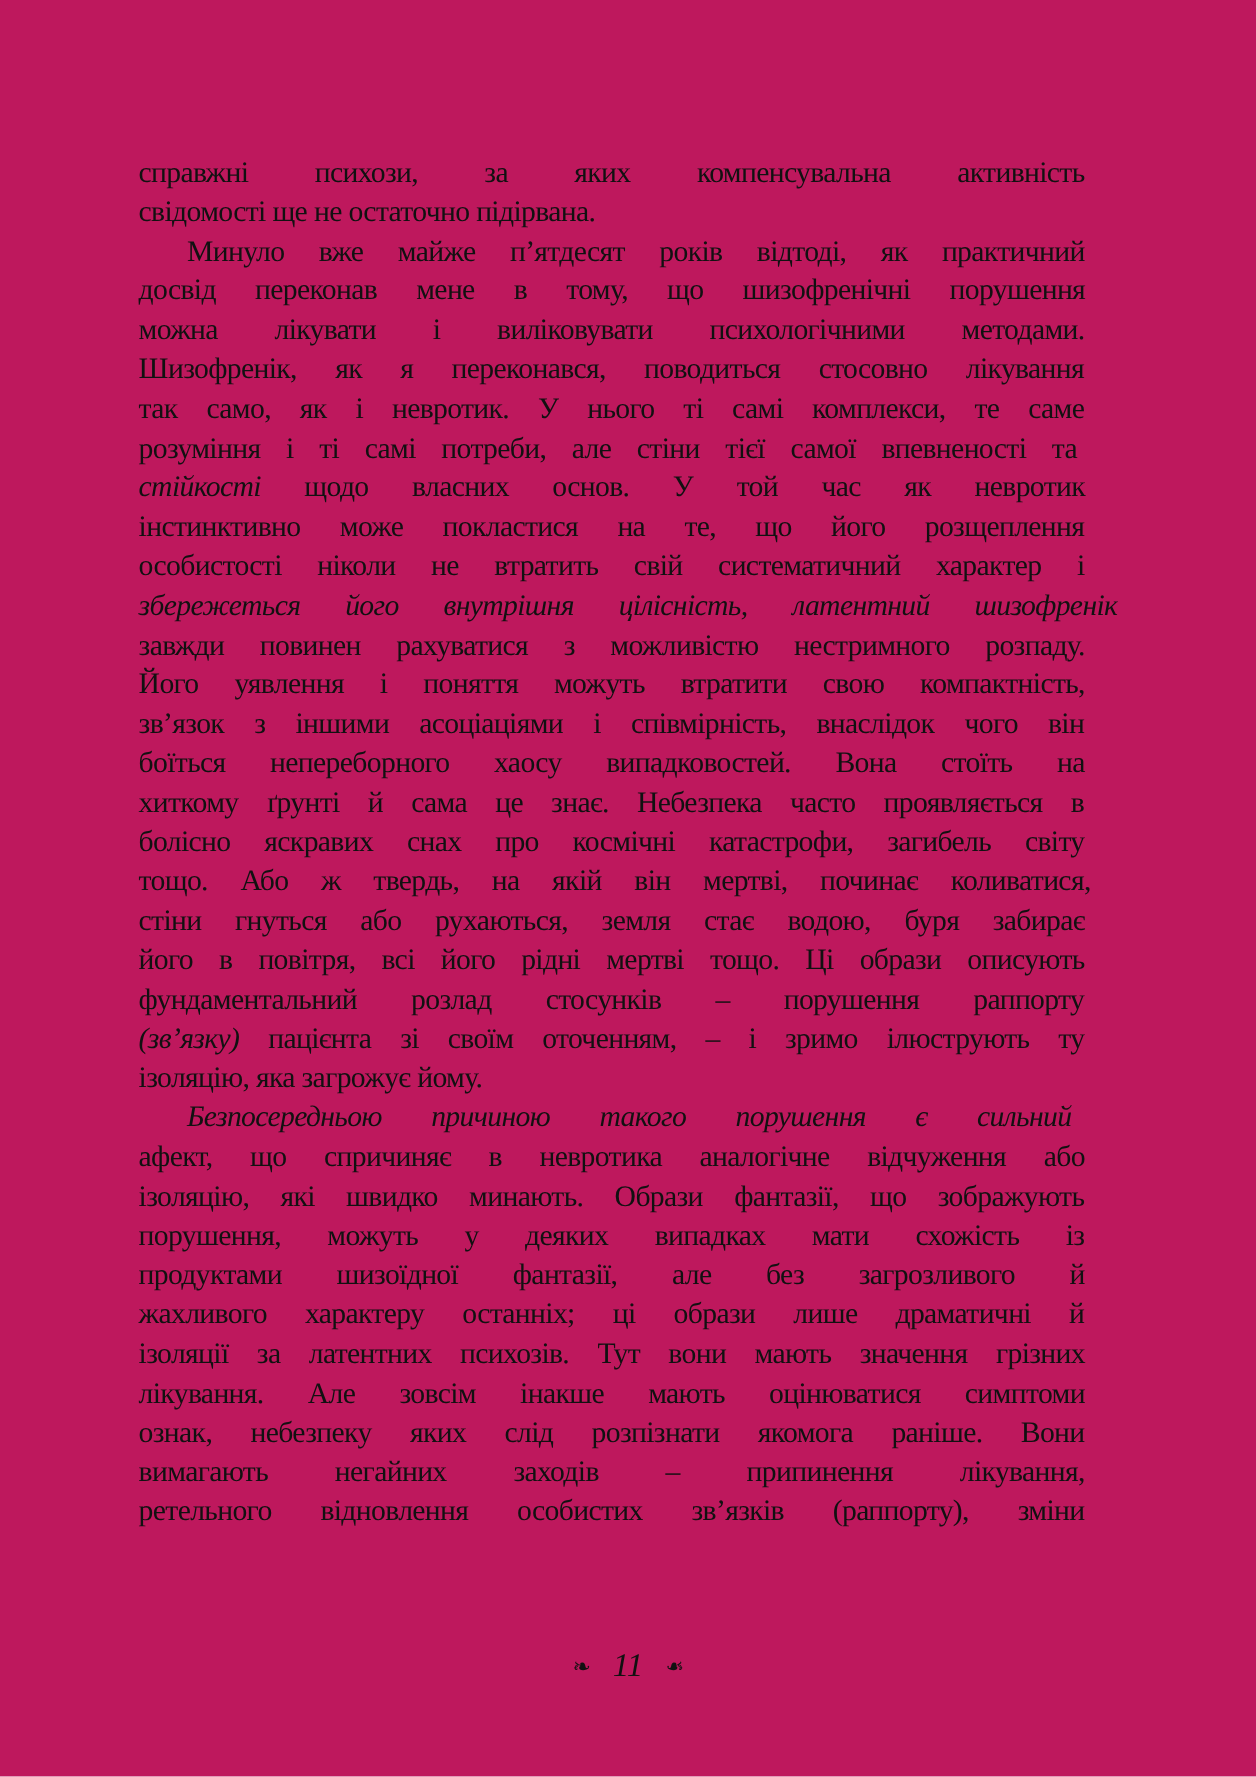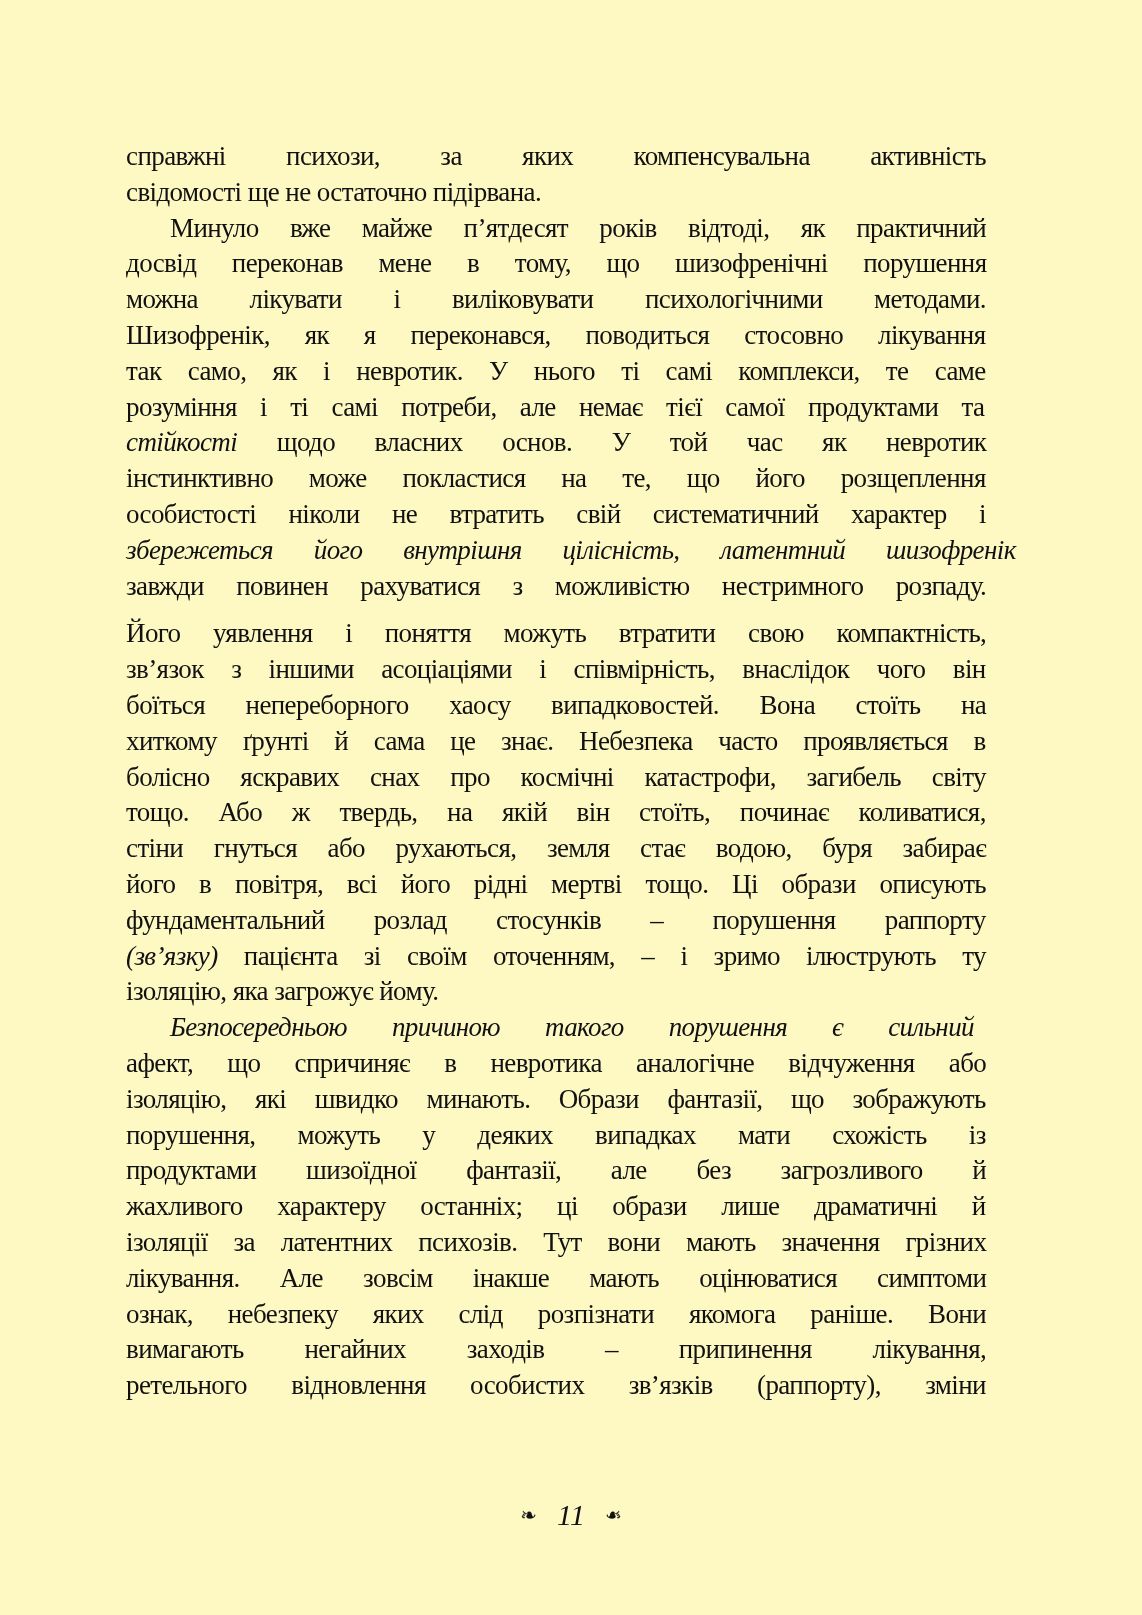--- a/index.html
+++ b/index.html
@@ -1,17 +1,17 @@
 <!DOCTYPE html>
 <html><head>
 <meta charset="utf-8">
 <style>
   html, body { margin: 0; padding: 0; background: #ffffff; }
   body { width: 1142px; height: 1615px; position: relative; overflow: hidden; }
-  .page { position: absolute; left: 0; top: 0; width: 1142px; height: 1615px; background: #fef9c3; }
+  .page { position: absolute; left: 0; top: 0; width: 1142px; height: 1615px; background: #be185d; }
   .text-block {
     position: absolute; left: 126px; top: 139px; width: 860px;
     font-family: "Liberation Serif", "DejaVu Serif", serif;
     font-size: 27px; color: #111;
   }
   .line {
     height: 35.8px; line-height: 35.8px; white-space: nowrap;
     text-align: justify; text-align-last: justify;
     letter-spacing: -0.6px;
     transform-origin: left center;
@@ -32,32 +32,32 @@
 
 <div class="page">
   <div class="text-block" id="text-block">
       <div class="line" style="white-space: nowrap;"><span style="display: inline-block; word-spacing: 54.2px;"><span>справжні психози, за яких компенсувальна активність</span></span></div>
       <div class="line last" style="white-space: nowrap;"><span style="display: inline-block;"><span>свідомості ще не остаточно підірвана.</span></span></div>
       <div class="line indent" style="white-space: nowrap;"><span style="display: inline-block; word-spacing: 25.1429px;"><span>Минуло вже майже п’ятдесят років відтоді, як практичний</span></span></div>
       <div class="line" style="white-space: nowrap;"><span style="display: inline-block; word-spacing: 29.4286px;"><span>досвід переконав мене в тому, що шизофренічні порушення</span></span></div>
       <div class="line" style="white-space: nowrap; font-family: Liberation Serif, serif;"><span style="display: inline-block; word-spacing: 45.4px;"><span>можна лікувати і виліковувати психологічними методами.</span></span></div>
       <div class="line" style="white-space: nowrap;"><span style="display: inline-block; word-spacing: 28.6667px;"><span>Шизофренік, як я переконався, поводиться стосовно лікування</span></span></div>
       <div class="line" style="white-space: nowrap;"><span style="display: inline-block; word-spacing: 20.0909px;"><span>так само, як і невротик. У нього ті самі комплекси, те саме</span></span></div>
-      <div class="line" style="white-space: nowrap;"><span style="display: inline-block; word-spacing: 17.1px;"><span>розуміння і ті самі потреби, але немає тієї самої продуктами та</span></span></div>
+      <div class="line" style="white-space: nowrap;"><span style="display: inline-block; word-spacing: 17.1px;"><span>розуміння і ті самі потреби, але стіни тієї самої впевненості та</span></span></div>
       <div class="line" style="white-space: nowrap;"><span style="display: inline-block; word-spacing: 33.375px;"><span class="it">стійкості</span><span> щодо власних основ. У той час як невротик</span></span></div>
       <div class="line" style="white-space: nowrap;"><span style="display: inline-block; word-spacing: 29.5714px;"><span>інстинктивно може покластися на те, що його розщеплення</span></span></div>
       <div class="line" style="white-space: nowrap;"><span style="display: inline-block; word-spacing: 26.1429px;"><span>особистості ніколи не втратить свій систематичний характер і</span></span></div>
       <div class="line" style="white-space: nowrap; font-style: italic;"><span style="display: inline-block; word-spacing: 34.6px;"><span>збережеться його внутрішня цілісність, латентний шизофренік</span></span></div>
       <div class="line" style="white-space: nowrap;"><span style="display: inline-block; word-spacing: 26.1667px;"><span>завжди повинен рахуватися з можливістю нестримного розпаду.</span></span></div>
-      <div class="line" style="white-space: nowrap; margin-top: 12px;"><span style="display: inline-block; word-spacing: 26.4286px;"><span>Його уявлення і поняття можуть втратити свою компактність,</span></span></div>
+      <div class="line" style="white-space: nowrap;"><span style="display: inline-block; word-spacing: 26.4286px;"><span>Його уявлення і поняття можуть втратити свою компактність,</span></span></div>
       <div class="line" style="white-space: nowrap;"><span style="display: inline-block; word-spacing: 21.25px;"><span>зв’язок з іншими асоціаціями і співмірність, внаслідок чого він</span></span></div>
       <div class="line" style="white-space: nowrap;"><span style="display: inline-block; word-spacing: 34.3333px;"><span>боїться непереборного хаосу випадковостей. Вона стоїть на</span></span></div>
       <div class="line" style="white-space: nowrap;"><span style="display: inline-block; word-spacing: 19.4444px;"><span>хиткому ґрунті й сама це знає. Небезпека часто проявляється в</span></span></div>
       <div class="line" style="white-space: nowrap;"><span style="display: inline-block; word-spacing: 24.5714px;"><span>болісно яскравих снах про космічні катастрофи, загибель світу</span></span></div>
-      <div class="line" style="white-space: nowrap;"><span style="display: inline-block; word-spacing: 23.4444px;"><span>тощо. Або ж твердь, на якій він стоїть, починає коливатися,</span></span></div>
+      <div class="line" style="white-space: nowrap;"><span style="display: inline-block; word-spacing: 23.4444px;"><span>тощо. Або ж твердь, на якій він мертві, починає коливатися,</span></span></div>
       <div class="line" style="white-space: nowrap;"><span style="display: inline-block; word-spacing: 24.375px;"><span>стіни гнуться або рухаються, земля стає водою, буря забирає</span></span></div>
       <div class="line" style="white-space: nowrap;"><span style="display: inline-block; word-spacing: 17.5px;"><span>його в повітря, всі його рідні мертві тощо. Ці образи описують</span></span></div>
       <div class="line" style="white-space: nowrap;"><span style="display: inline-block; word-spacing: 43px;"><span>фундаментальний розлад стосунків – порушення раппорту</span></span></div>
       <div class="line" style="white-space: nowrap;"><span style="display: inline-block; word-spacing: 20.1111px;"><span class="it">(зв’язку)</span><span> пацієнта зі своїм оточенням, – і зримо ілюструють ту</span></span></div>
       <div class="line last" style="white-space: nowrap;"><span style="display: inline-block;"><span>ізоляцію, яка загрожує йому.</span></span></div>
       <div class="line indent" style="white-space: nowrap;"><span style="display: inline-block; word-spacing: 38.8px; font-style: italic;"><span>Безпосередньою причиною такого порушення є сильний</span></span></div>
       <div class="line" style="white-space: nowrap;"><span style="display: inline-block; word-spacing: 28px;"><span>афект, що спричиняє в невротика аналогічне відчуження або</span></span></div>
       <div class="line" style="white-space: nowrap;"><span style="display: inline-block; word-spacing: 22.2857px;"><span>ізоляцію, які швидко минають. Образи фантазії, що зображують</span></span></div>
       <div class="line" style="white-space: nowrap;"><span style="display: inline-block; word-spacing: 36px;"><span>порушення, можуть у деяких випадках мати схожість із</span></span></div>
       <div class="line" style="white-space: nowrap;"><span style="display: inline-block; word-spacing: 43.5px;"><span>продуктами шизоїдної фантазії, але без загрозливого й</span></span></div>

